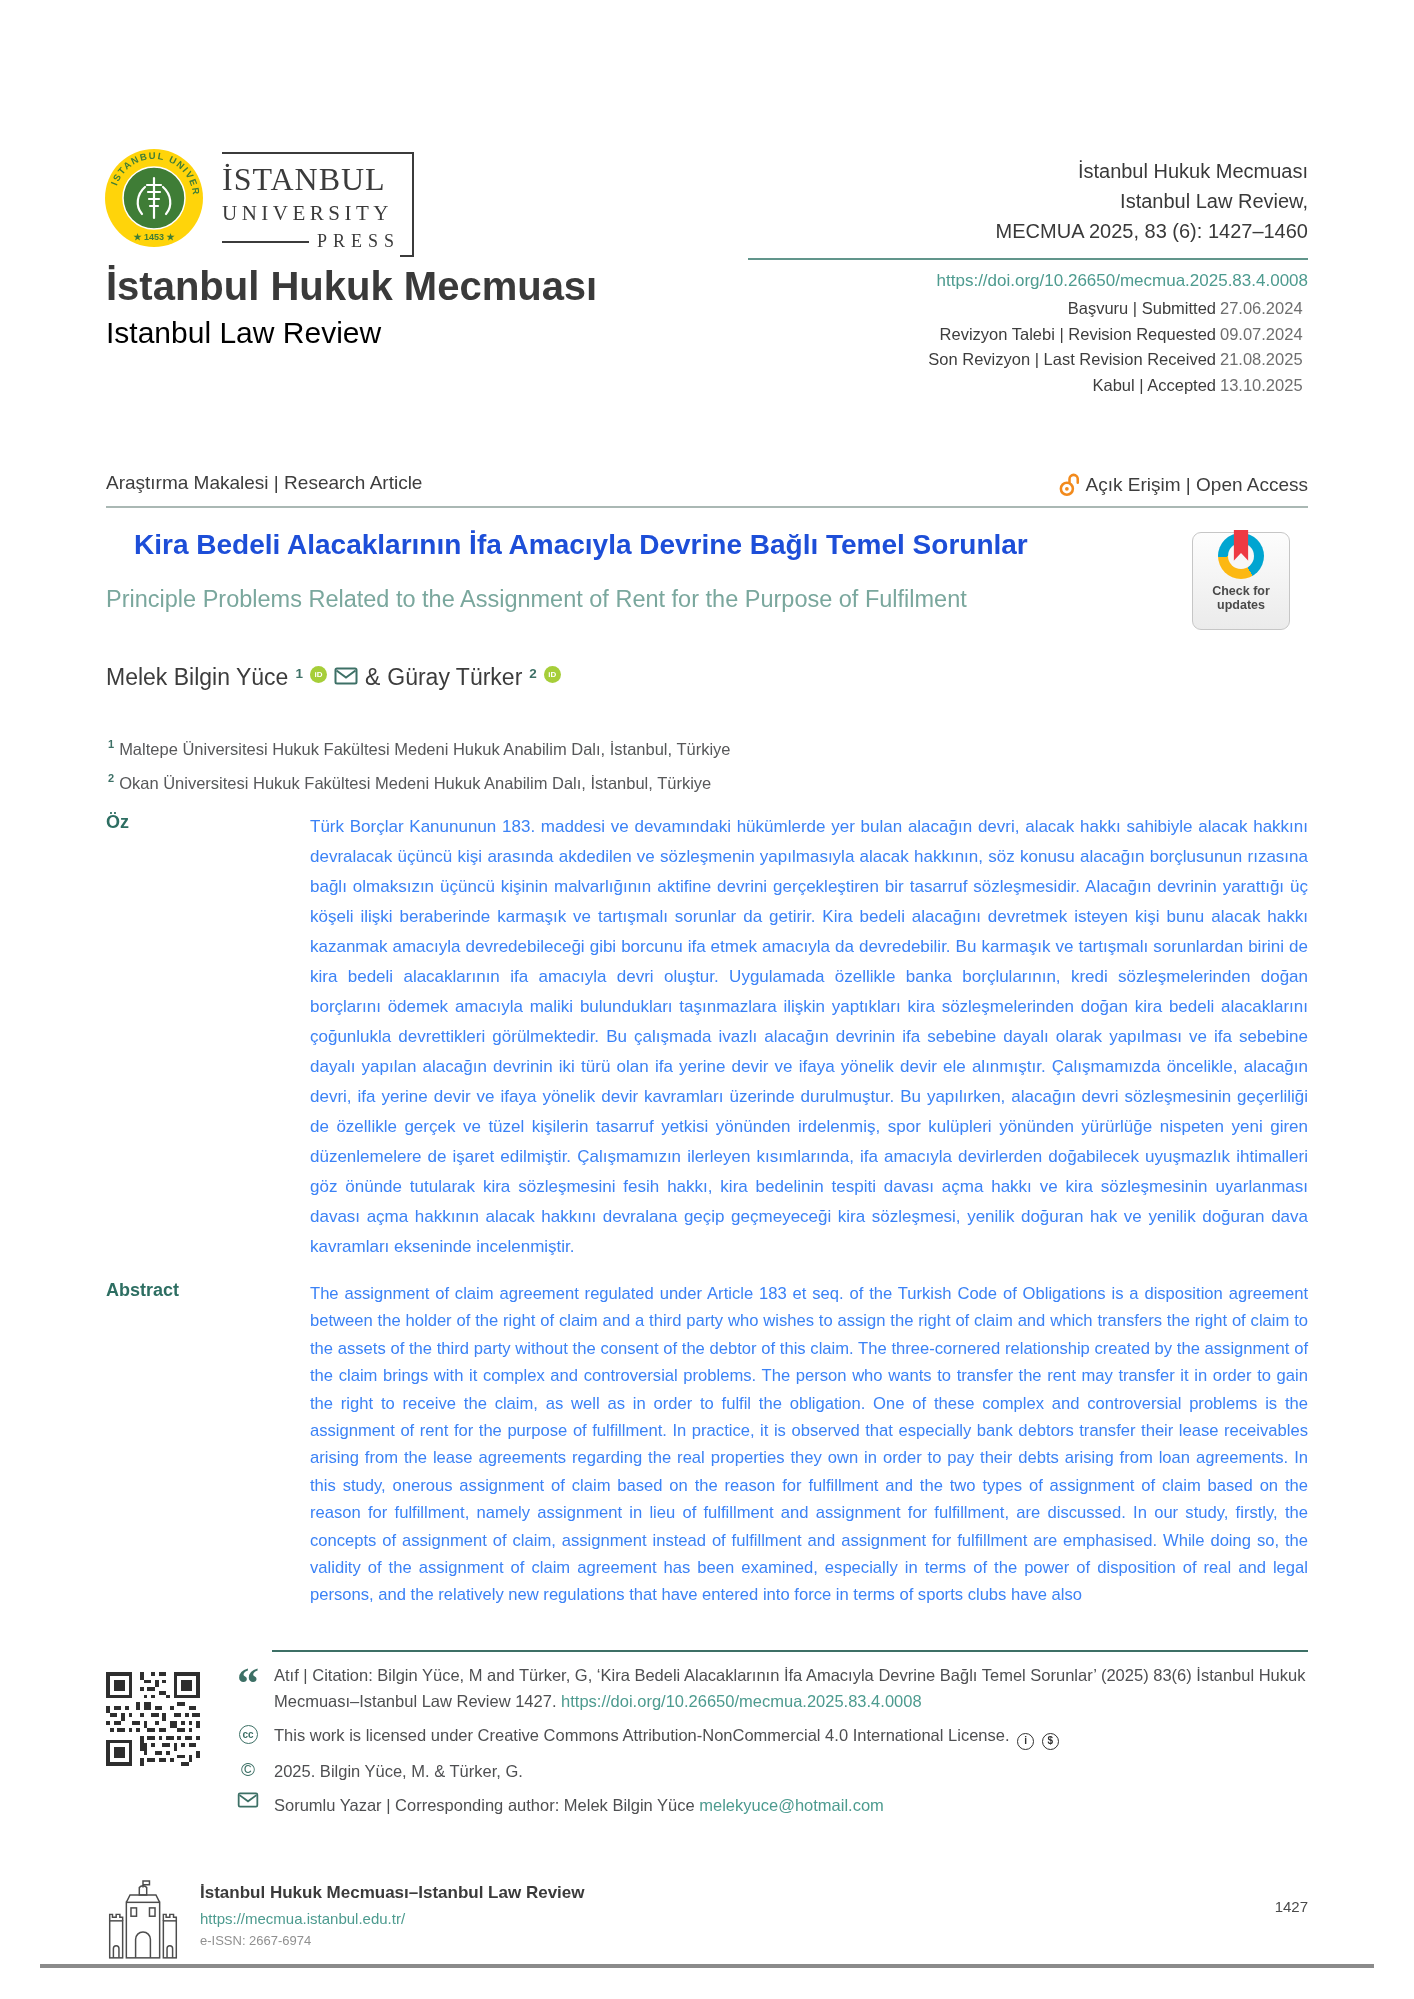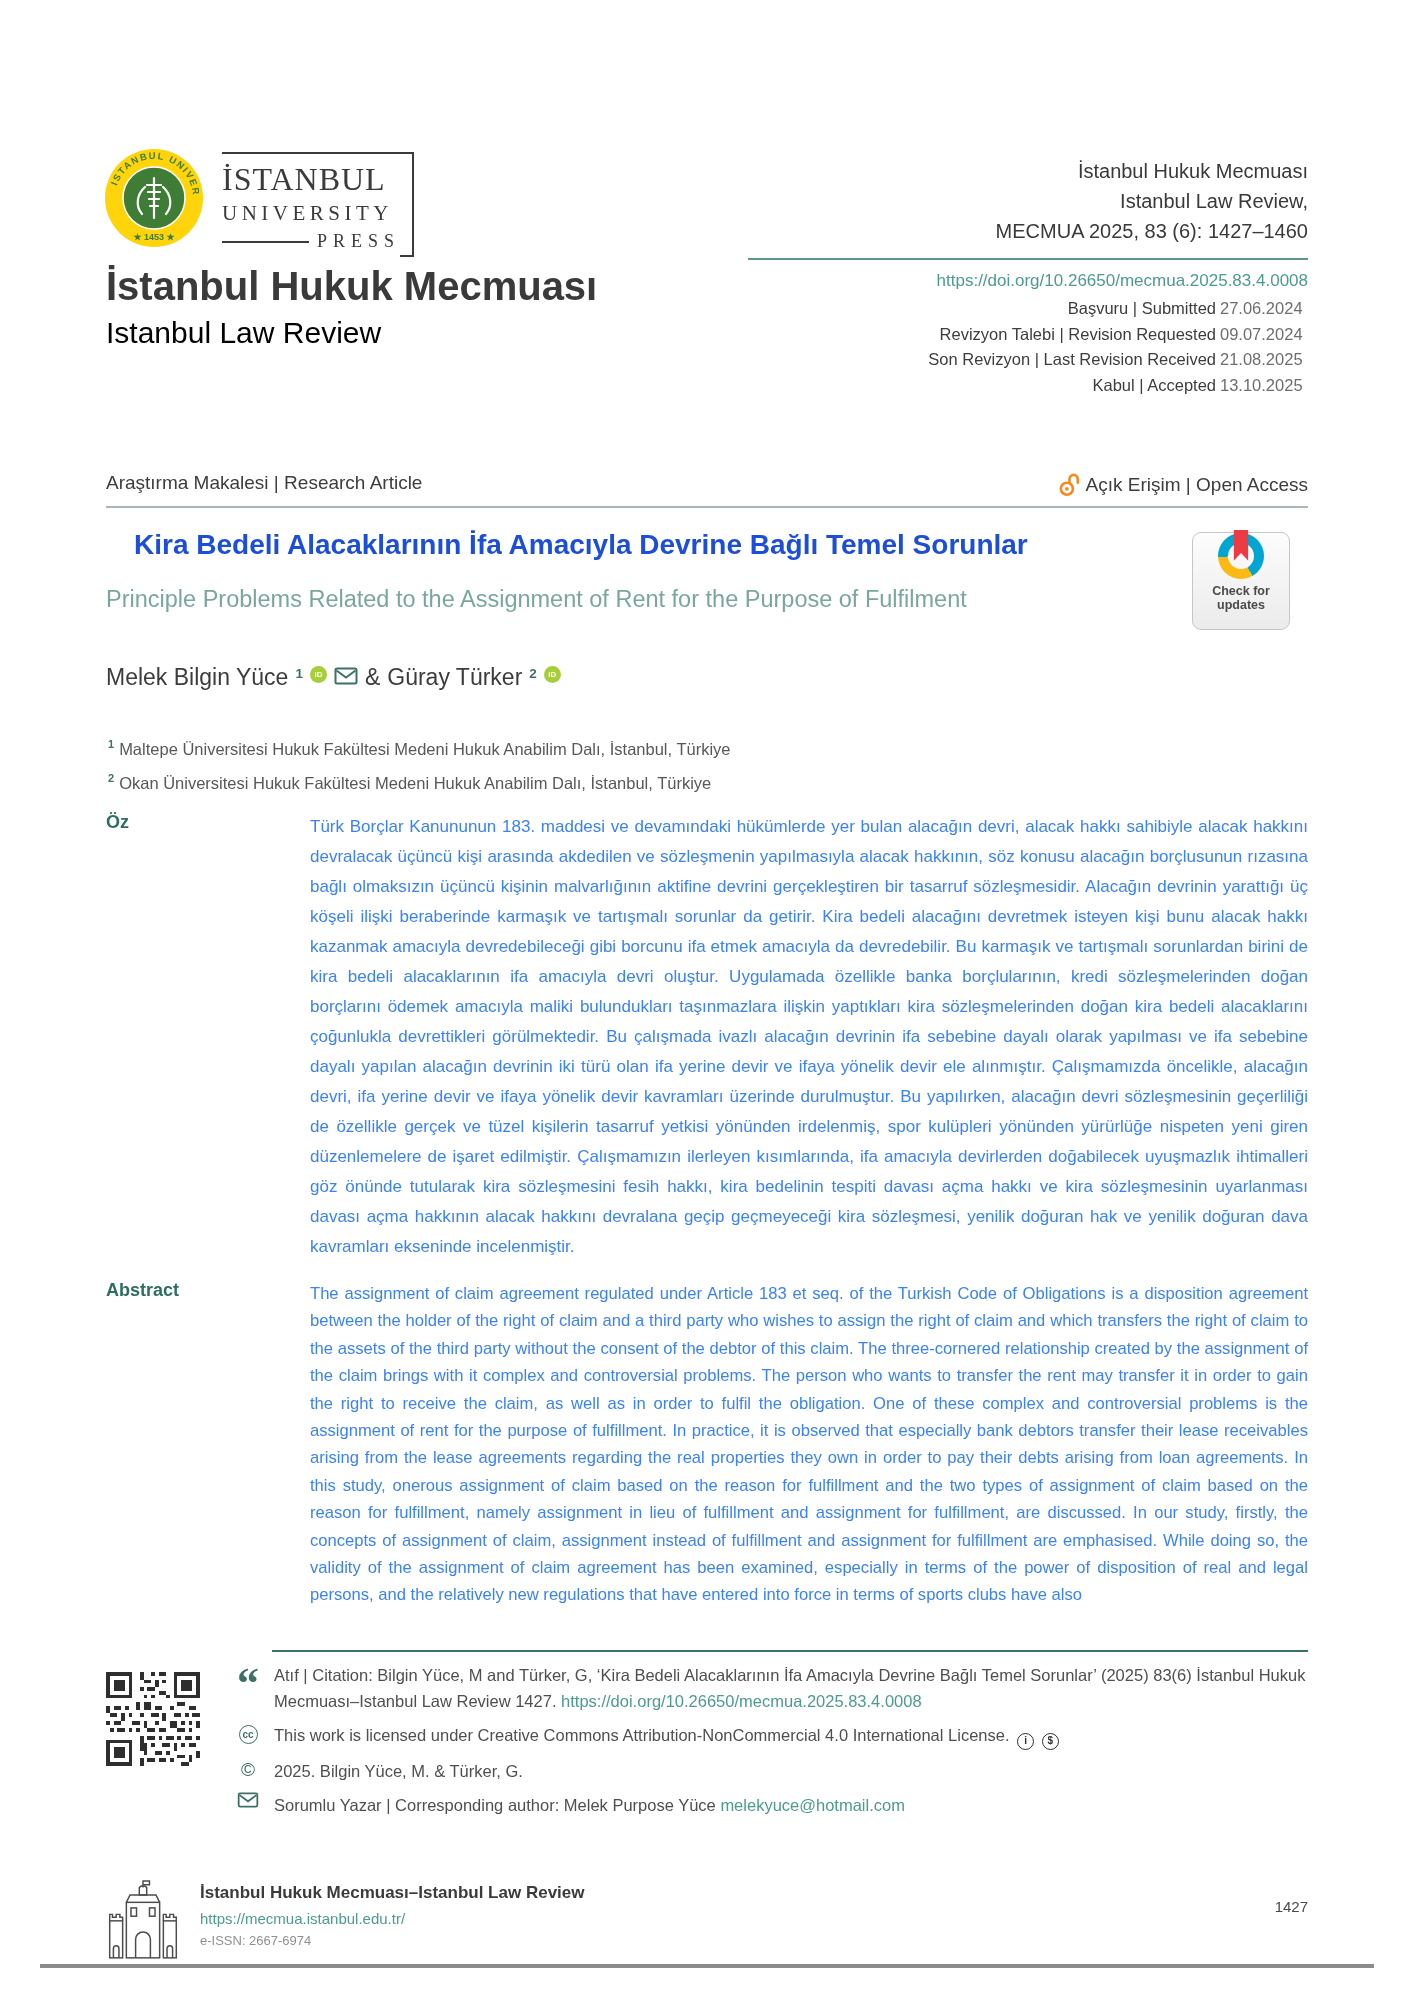--- a/index.html
+++ b/index.html
@@ -233,21 +233,21 @@
       <span>2025. Bilgin Yüce, M. &amp; Türker, G.</span>
     </div>
     <div class="note-row">
       <span class="note-icon">
         <svg width="22" height="16" viewBox="0 0 24 18">
           <rect x="1.5" y="1.5" width="21" height="15" rx="1.5" stroke="#3d7066" stroke-width="2" fill="none"></rect>
           <path d="M2.5 3.5 L12 10.5 L21.5 3.5" stroke="#3d7066" stroke-width="2" fill="none"></path>
         </svg>
       </span>
       <span>
-        <span>Sorumlu Yazar | Corresponding author: Melek Purpose Yüce</span>
+        <span>Sorumlu Yazar | Corresponding author: Melek Bilgin Yüce</span>
         <a class="link">melekyuce@hotmail.com</a>
       </span>
     </div>
   </div>
 
   <svg class="gate-icon" width="74" height="86" viewBox="0 0 80 92" fill="none" stroke="#4c4c4c" stroke-width="1.6">
     <path d="M36 12 a5 5 0 0 1 8 0 v8 h-8 z"></path>
     <path d="M40 12 v-7 h7 v4 h-7"></path>
     <rect x="22" y="28" width="36" height="60"></rect>
     <path d="M22 28 l4 -8 h28 l4 8"></path>

